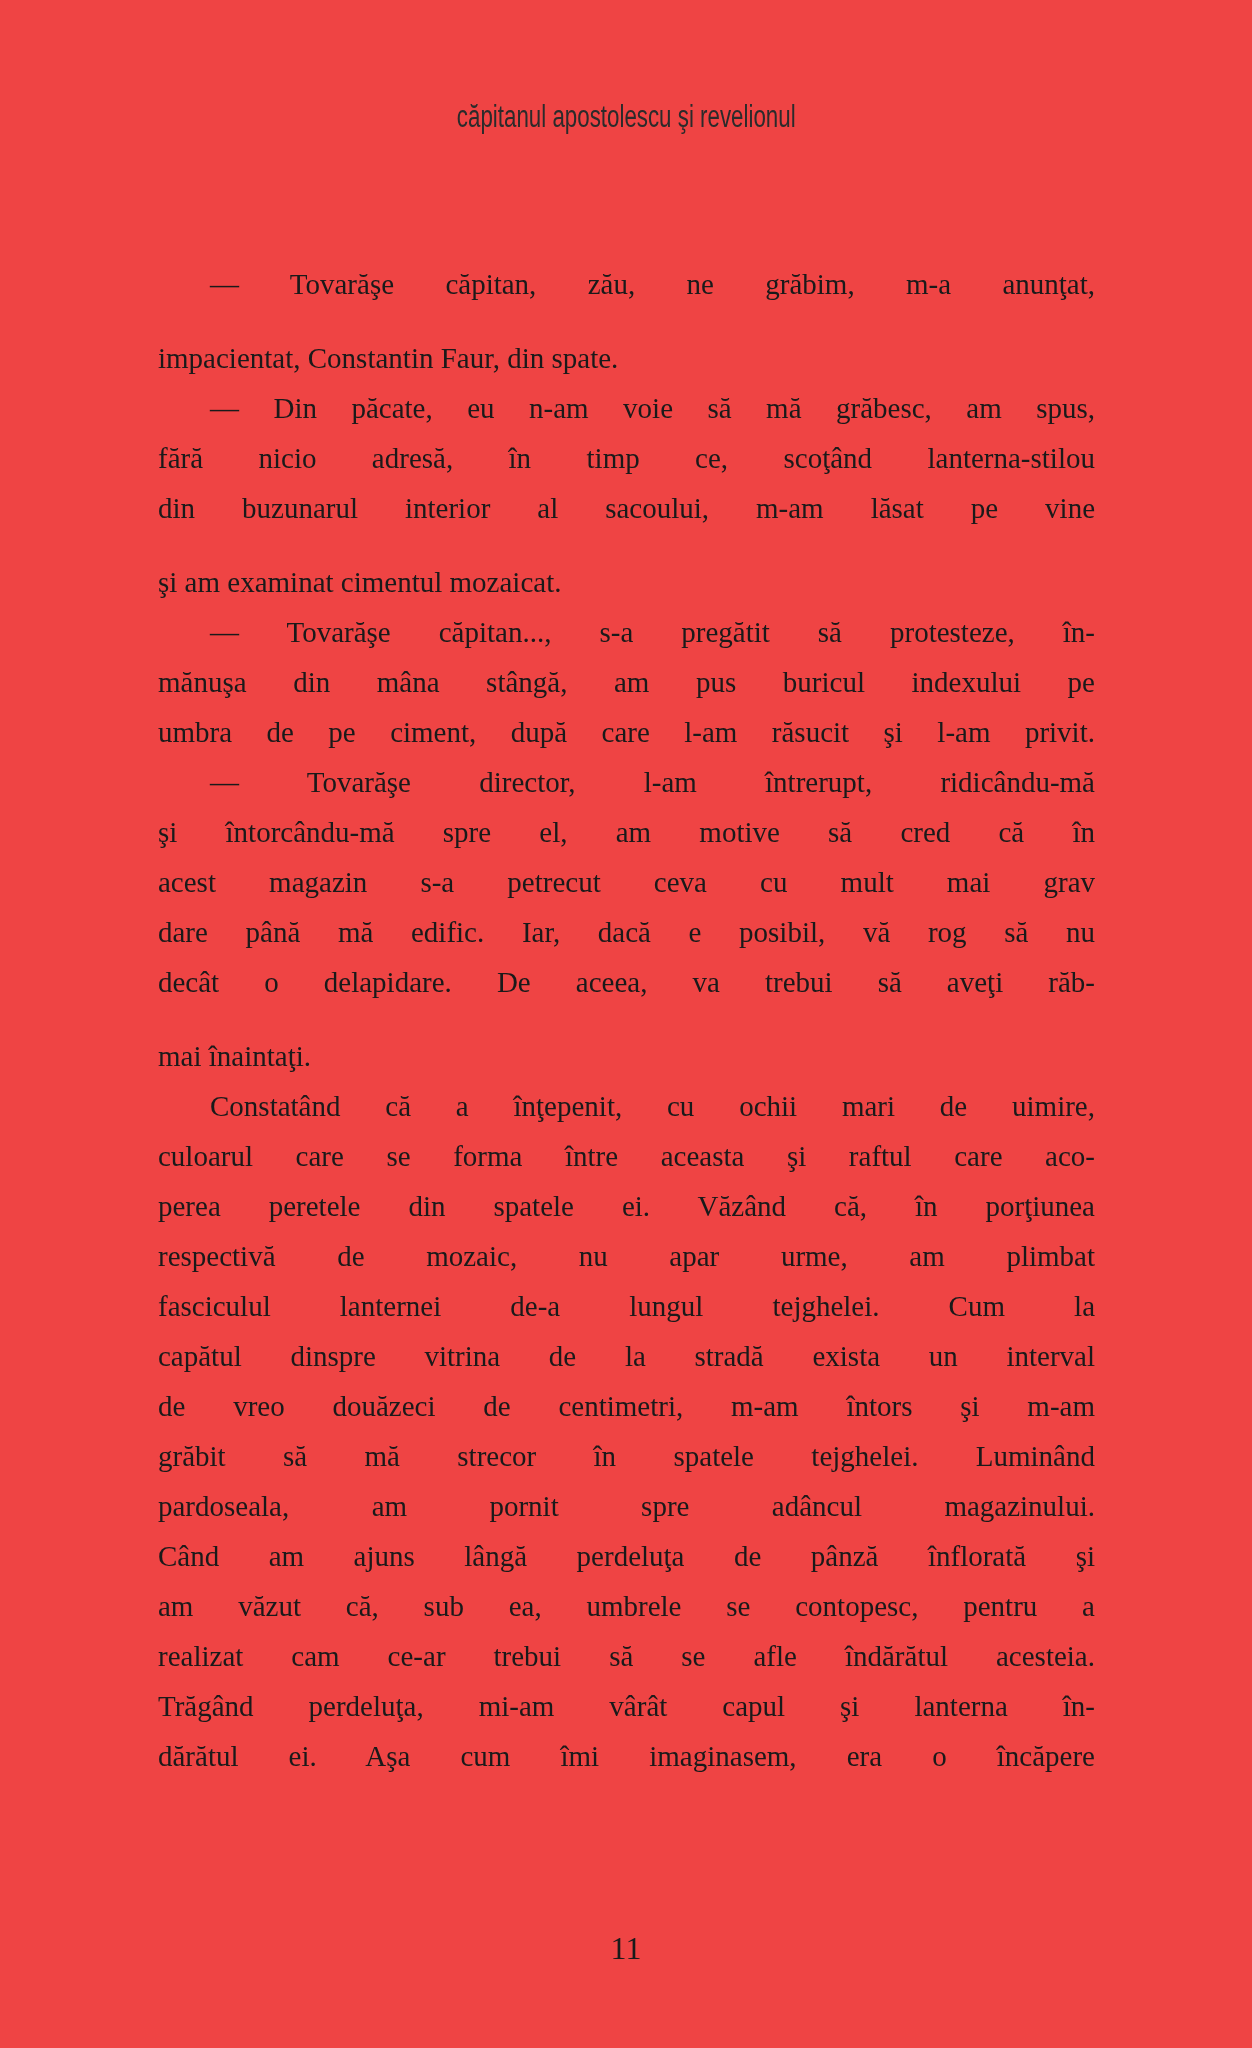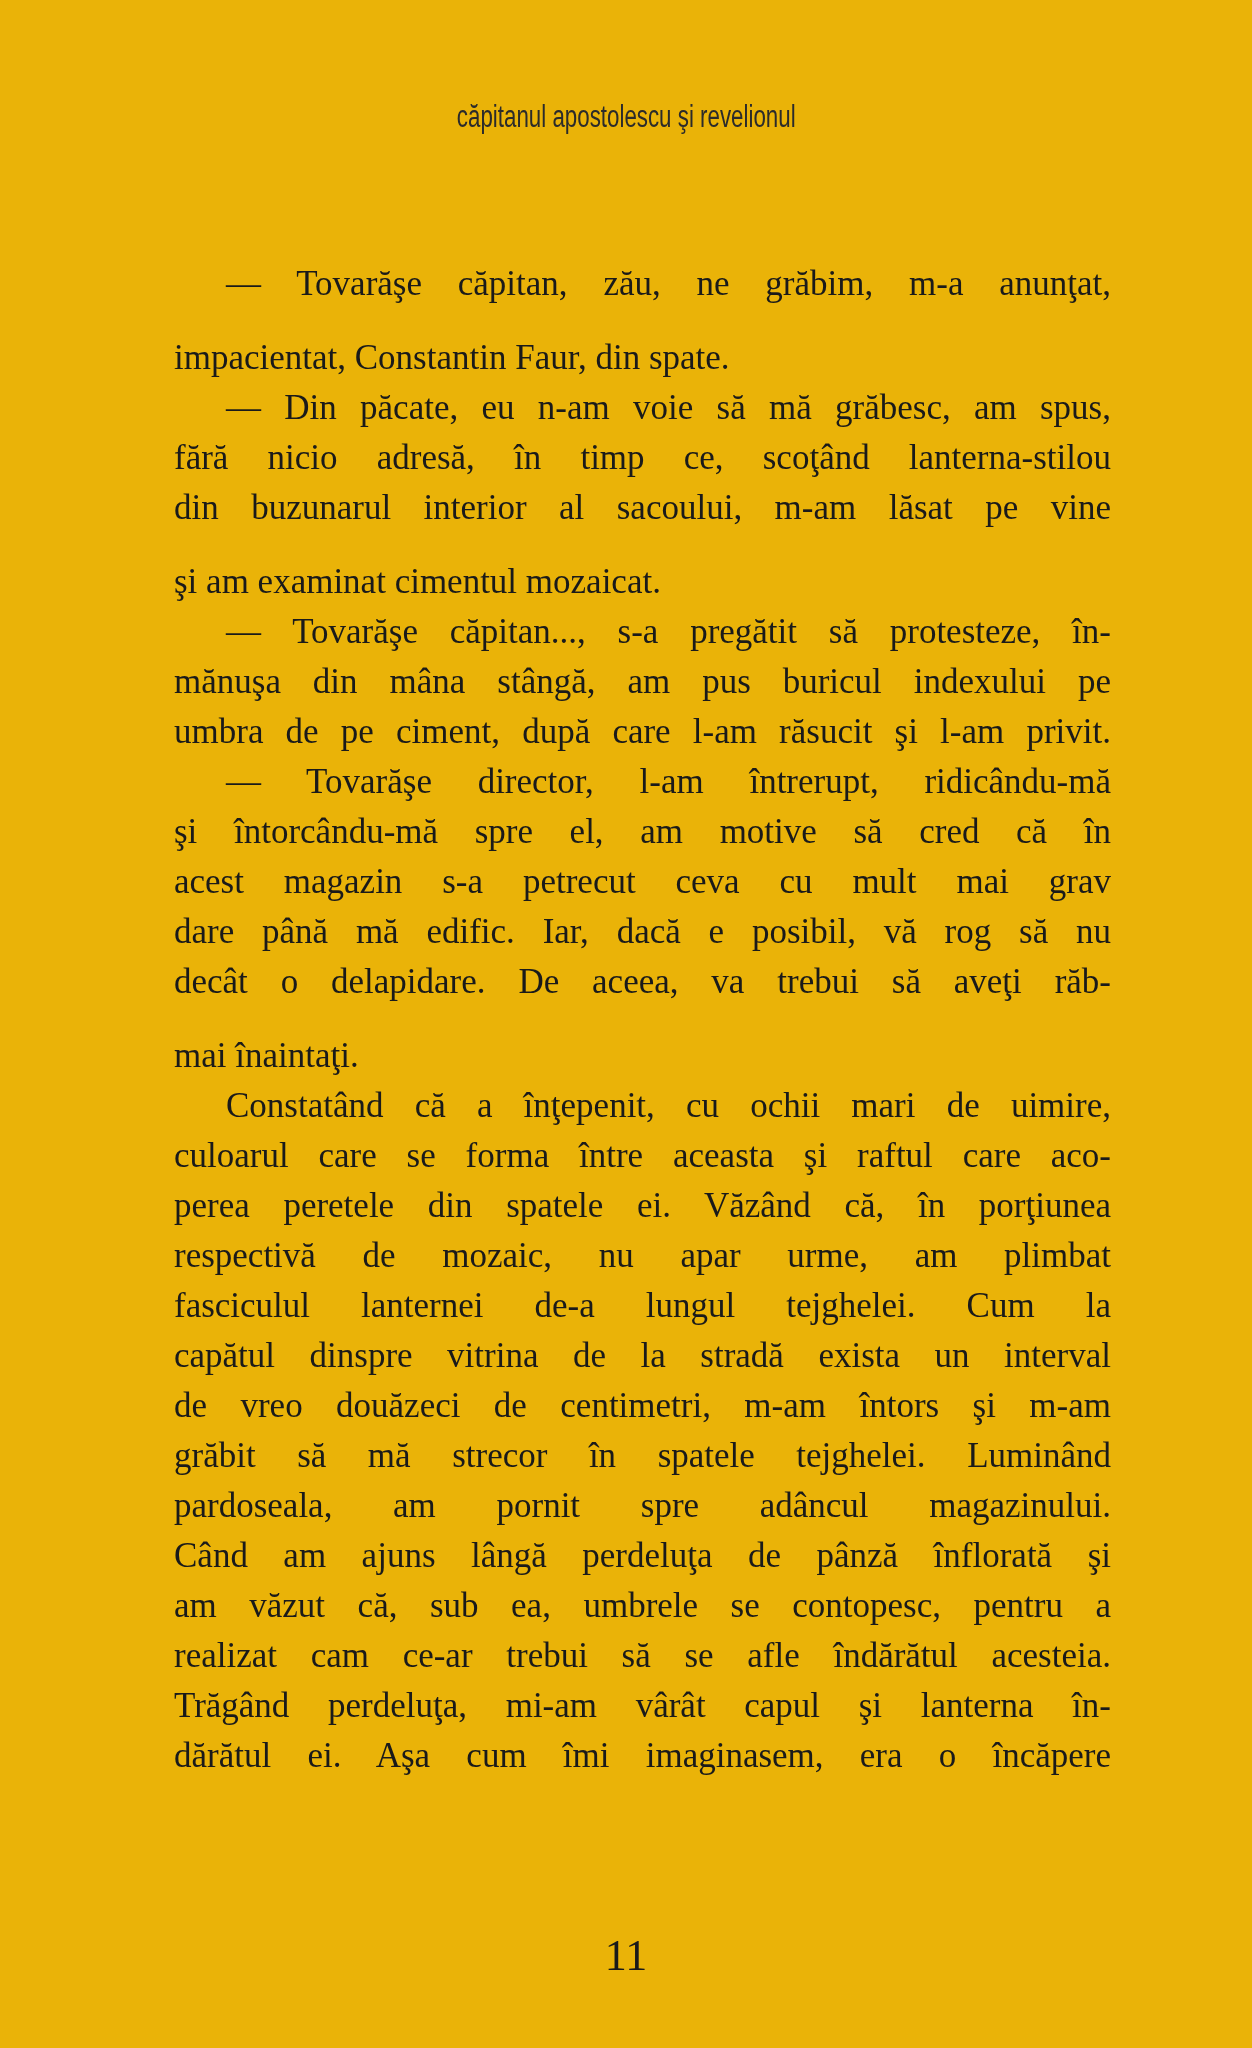--- a/index.html
+++ b/index.html
@@ -4,21 +4,21 @@
 <style>
   html, body {
     margin: 0;
     padding: 0;
     background: #ffffff;
   }
   .page {
     position: relative;
     width: 1252px;
     height: 2048px;
-    background: #eab308;
+    background: #ef4444;
     overflow: hidden;
   }
   .running-header {
     position: absolute;
     top: 99px;
     left: 0;
     right: 0;
     display: flex;
     justify-content: center;
   }
@@ -26,25 +26,25 @@
     font-family: "Liberation Sans", sans-serif;
     font-size: 31px;
     line-height: 36px;
     color: #2b2b2b;
     transform: scaleX(0.72);
     transform-origin: center;
     white-space: nowrap;
   }
   .body-text {
     position: absolute;
-    left: 174px;
+    left: 158px;
     top: 259px;
     width: 937px;
     font-family: "Liberation Serif", "DejaVu Serif", serif;
-    font-size: 35px;
+    font-size: 29px;
     line-height: 50px;
     color: #1a1a1a;
   }
   .para { margin: 0; }
   .line {
     height: 50px;
     text-align: justify;
     text-align-last: justify;
   }
   .line.left {
@@ -55,21 +55,21 @@
   .line.indent {
     padding-left: 52px;
   }
   .page-number {
     position: absolute;
     top: 1930px;
     left: 0;
     right: 0;
     text-align: center;
     font-family: "Liberation Serif", "DejaVu Serif", serif;
-    font-size: 44px;
+    font-size: 32px;
     color: #1a1a1a;
   }
 </style>
 </head>
 <body>
 
 <div class="page">
   <div class="running-header">
     <span>căpitanul apostolescu şi revelionul</span>
   </div>

